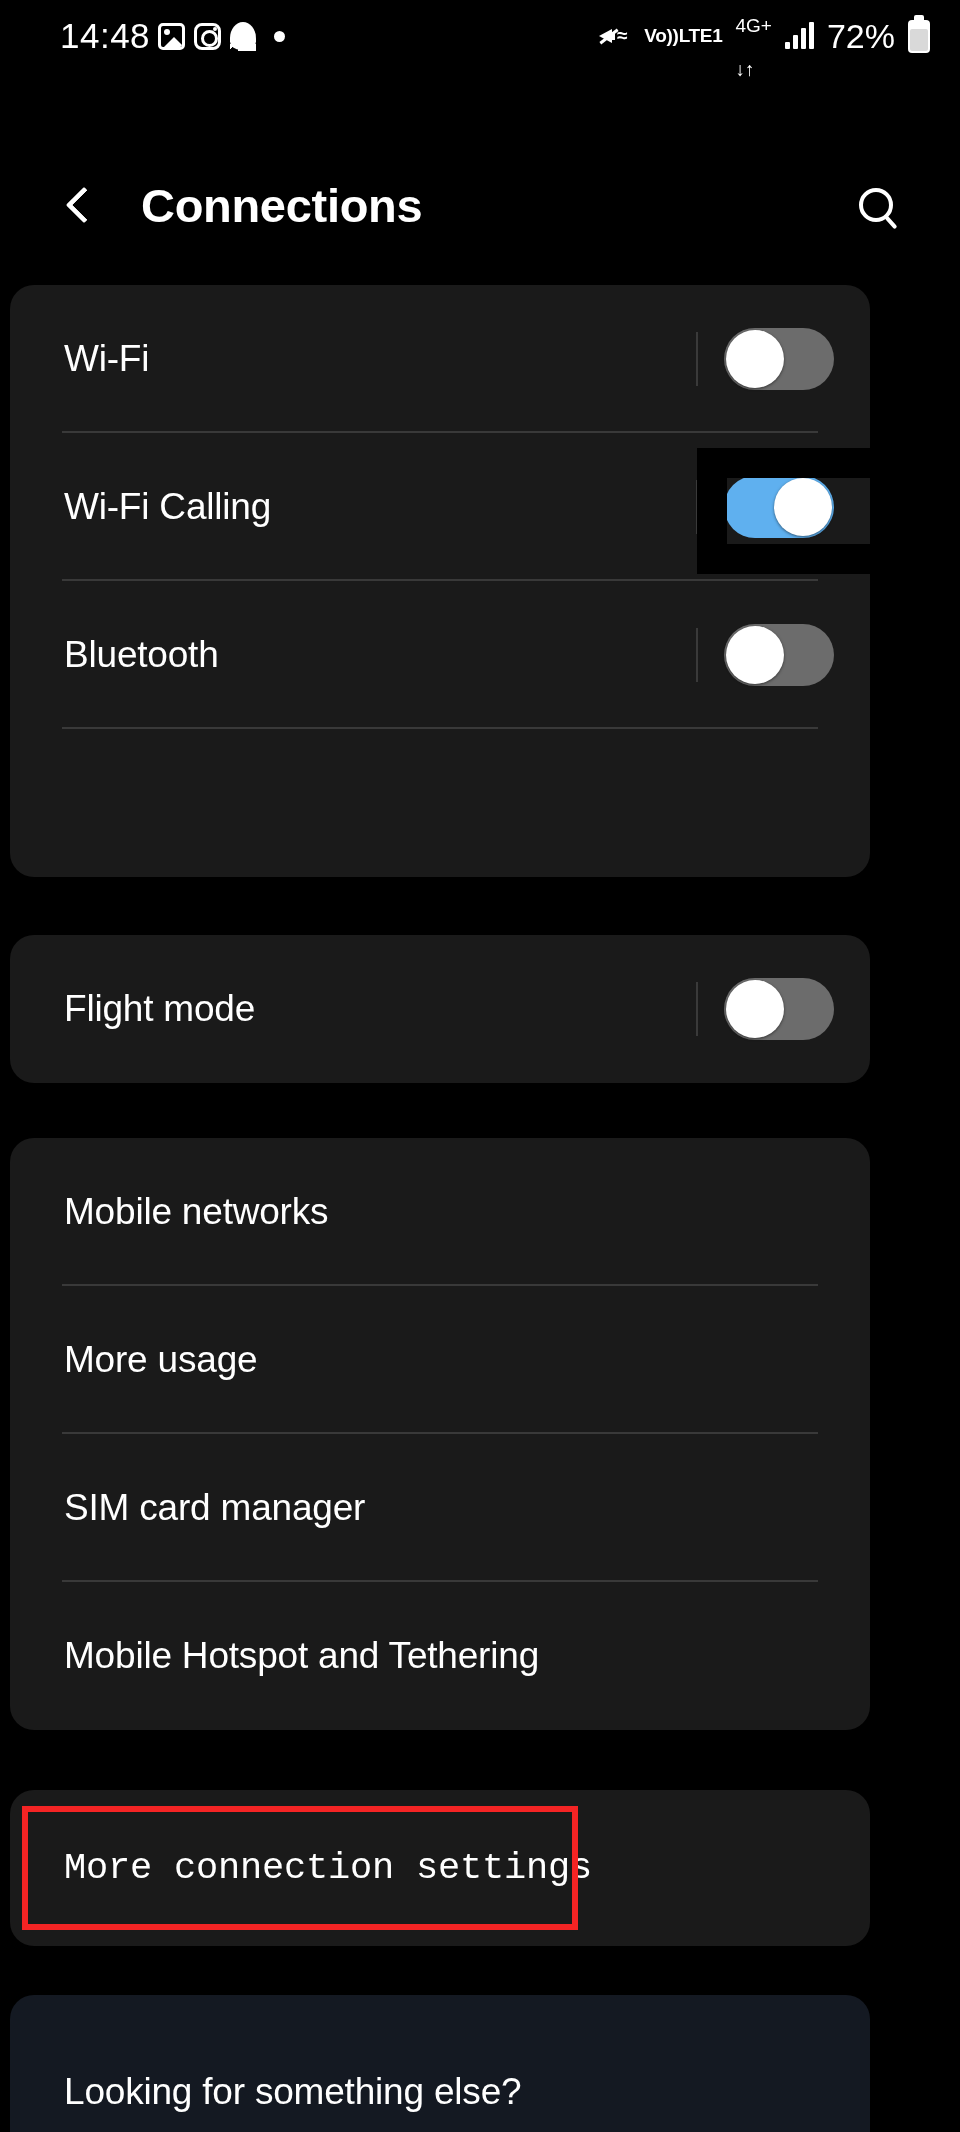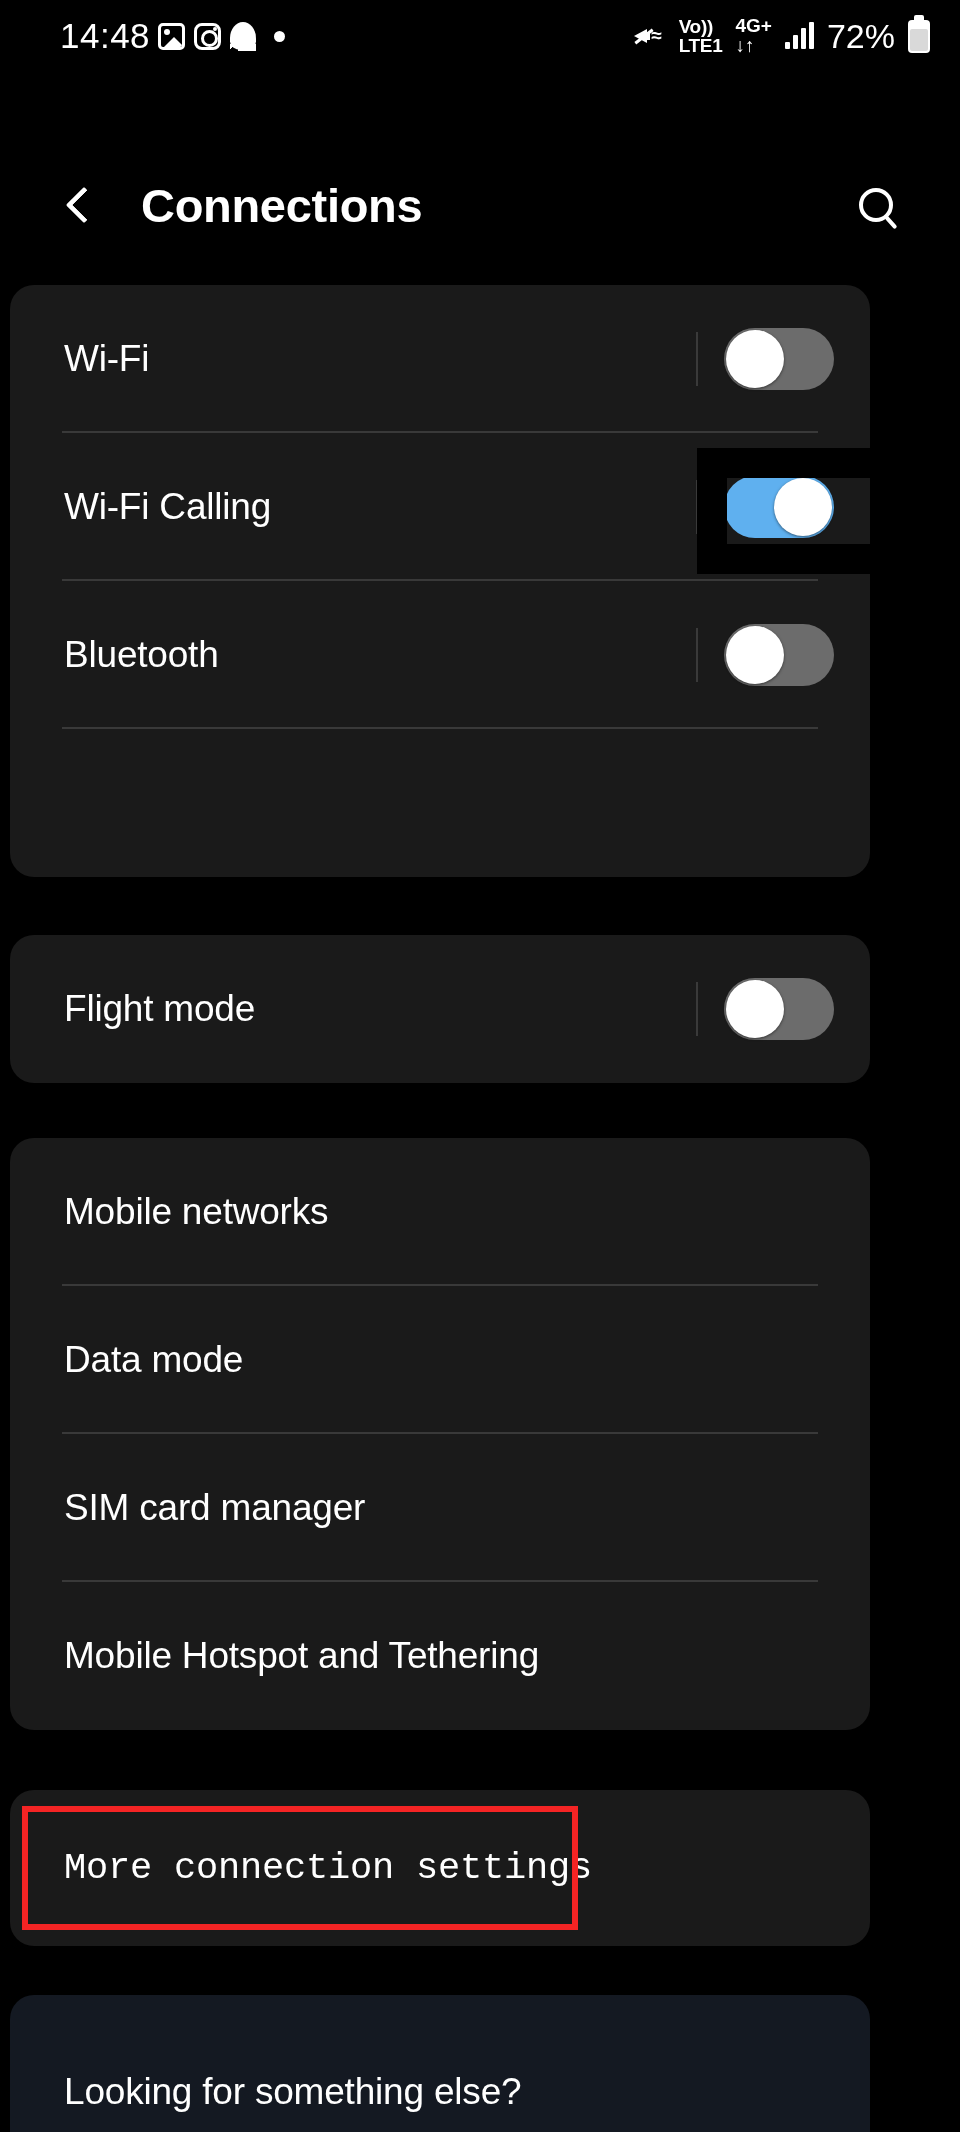--- a/index.html
+++ b/index.html
@@ -38,25 +38,25 @@
   .snap:before{content:"";position:absolute;bottom:-1px;left:0;width:26px;height:7px;background:#fff;
     -webkit-mask-image:radial-gradient(circle 4px at 4px 7px, transparent 99%, #000 100%);}
 
   
   .mute{position:relative;width:30px;height:26px;}
   .mute .spk{position:absolute;left:0;top:6px;width:0;height:0;border-top:7px solid transparent;border-bottom:7px solid transparent;border-right:13px solid #fff;}
   .mute .bx{position:absolute;left:9px;top:9px;width:7px;height:8px;background:#fff;}
   .mute .wv{position:absolute;right:2px;top:2px;font-size:19px;line-height:22px;color:#fff;font-weight:700;}
   .mute .sl{position:absolute;left:-1px;top:12px;width:22px;height:3px;background:#fff;transform:rotate(-38deg);}
 
-  .volte{ display:flex; flex-direction:column; align-items:flex-start; line-height:1.02; }
+  .volte{ display:flex; flex-direction:row; align-items:flex-start; line-height:1.02; }
   .volte span{ font-size:19px; font-weight:700; letter-spacing:-0.3px; }
   .fourg{ display:flex; align-items:center; gap:2px; }
   .fourg .lbl{ display:flex;flex-direction:column;line-height:1.02; }
-  .fourg .lbl span{ font-size:19px; font-weight:700; }
+  .fourg .lbl span{ font-size:19px; font-weight:400;margin-top:24px; }
   .arrows{ font-size:20px; font-weight:700; line-height:20px; }
 
   .bars{ display:flex; align-items:flex-end; gap:3px; height:26px; }
   .bars i{ display:block; width:5px; background:#fff; border-radius:1px; }
   .bars i:nth-child(1){height:7px;}
   .bars i:nth-child(2){height:14px;}
   .bars i:nth-child(3){height:21px;}
   .bars i:nth-child(4){height:27px;background:#fff;}
 
   .batt-pct{ font-size:34px; letter-spacing:0px; }
@@ -227,21 +227,21 @@
     </div>
   </div>
 </div>
 
 <div class="card" style="top:1138px;height:592px;">
   <div class="row">
     <div class="label">Mobile networks</div>
     <div class="divider"></div>
   </div>
   <div class="row">
-    <div class="label">Data mode</div>
+    <div class="label">More usage</div>
     <div class="divider"></div>
   </div>
   <div class="row">
     <div class="label">SIM card manager</div>
     <div class="divider"></div>
   </div>
   <div class="row">
     <div class="label">Mobile Hotspot and Tethering</div>
   </div>
 </div>

